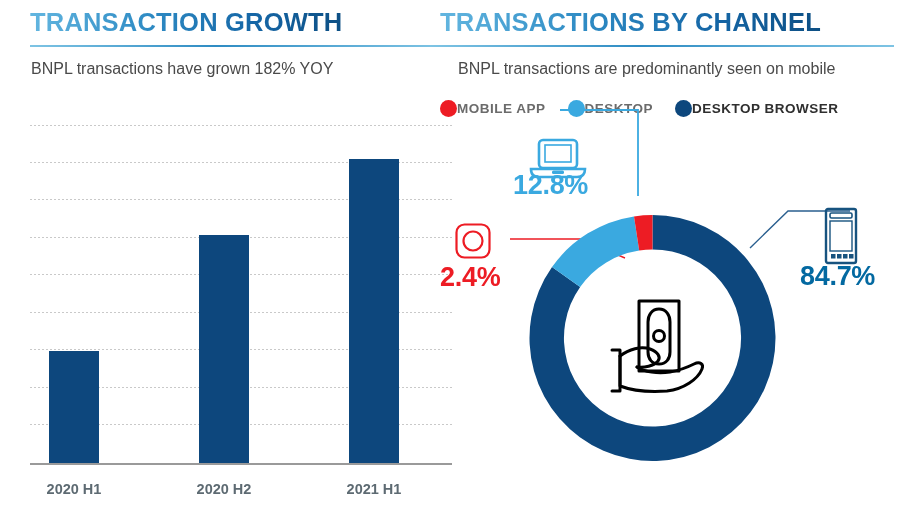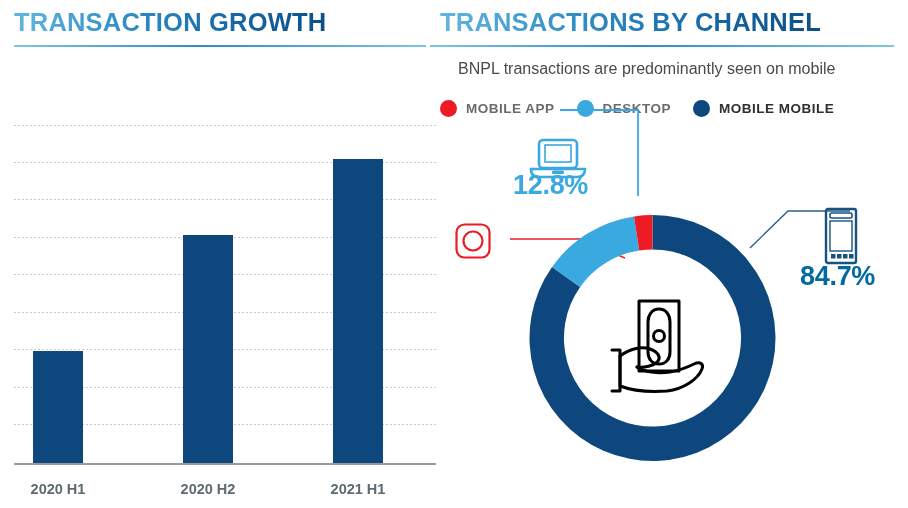--- a/index.html
+++ b/index.html
@@ -21,21 +21,21 @@
     width: 908px;
     height: 508px;
   }
 
   
   .panel {
     position: absolute;
     top: 0;
     height: 508px;
   }
-  #panel-left  { left: 0px;   width: 430px; }
+  #panel-left  { left: 16px;   width: 430px; }
   #panel-right { left: 430px; width: 478px; }
 
   
   .panel-title {
     position: absolute;
     top: 8px;
     font-size: 25.5px;
     font-weight: bold;
     letter-spacing: 0.2px;
     white-space: nowrap;
@@ -72,21 +72,20 @@
     position: absolute;
     top: 100px;
     left: 10px;
     display: flex;
     align-items: center;
     gap: 22px;
   }
   .legend-item {
     display: flex;
     align-items: center;
-    gap: 9px;
   }
   .legend-dot {
     width: 17px;
     height: 17px;
     border-radius: 50%;
     flex: 0 0 auto;
   }
   .legend-label {
     font-size: 13.5px;
     font-weight: bold;
@@ -161,20 +160,21 @@
 </style>
 </head>
 <body>
 
 <div id="root">
 
   <div class="panel" id="panel-left">
 
     <div class="panel-title" id="title-left">TRANSACTION GROWTH</div>
     <div class="title-rule" id="rule-left"></div>
+    <div class="panel-subtitle" id="sub-left">BNPL transactions have grown 182% YOY</div>
 
     <div id="bar-chart">
       <div class="gridline" style="top:125px"></div>
       <div class="gridline" style="top:162px"></div>
       <div class="gridline" style="top:199px"></div>
       <div class="gridline" style="top:237px"></div>
       <div class="gridline" style="top:274px"></div>
       <div class="gridline" style="top:312px"></div>
       <div class="gridline" style="top:349px"></div>
       <div class="gridline" style="top:387px"></div>
@@ -202,21 +202,21 @@
       <div class="legend-item">
         <span class="legend-dot" style="background:#ed1c24"></span>
         <span class="legend-label">MOBILE APP</span>
       </div>
       <div class="legend-item">
         <span class="legend-dot" style="background:#3aa9e0"></span>
         <span class="legend-label">DESKTOP</span>
       </div>
       <div class="legend-item">
         <span class="legend-dot" style="background:#0d477d"></span>
-        <span class="legend-label strong">MOBILE MOBILE</span>
+        <span class="legend-label strong">DESKTOP BROWSER</span>
       </div>
     </div>
 
     <div id="donut-wrap">
 
       <svg id="donut-svg" width="478" height="508" viewBox="0 0 478 508">
 
         <path d="M 80 239 L 150 239 L 195 258" fill="none" stroke="#ed1c24" stroke-width="1.4"></path>
         <path d="M 210 338 L 210 196 L 170 196" fill="none" stroke="#3aa9e0" stroke-width="1.8" transform="translate(0,0)" opacity="0"></path>
         <path d="M 208 196 L 208 110 L 130 110" fill="none" stroke="#3aa9e0" stroke-width="1.8"></path>
@@ -264,16 +264,17 @@
         <rect x="4" y="2" width="30" height="54" rx="2" ry="2" fill="none" stroke="#17537f" stroke-width="2.4"></rect>
         <rect x="8" y="6" width="22" height="5" rx="1.5" fill="none" stroke="#17537f" stroke-width="1.6"></rect>
         <rect x="8" y="14" width="22" height="30" fill="none" stroke="#17537f" stroke-width="1.4"></rect>
         <rect x="9" y="47" width="4.5" height="4.5" fill="#17537f"></rect>
         <rect x="15" y="47" width="4.5" height="4.5" fill="#17537f"></rect>
         <rect x="21" y="47" width="4.5" height="4.5" fill="#17537f"></rect>
         <rect x="27" y="47" width="4.5" height="4.5" fill="#17537f"></rect>
       </svg>
 
       <div class="callout-value" id="value-desktop">12.8%</div>
+      <div class="callout-value" id="value-app">2.4%</div>
       <div class="callout-value" id="value-browser">84.7%</div>
     </div>
   </div>
 </div>
 
 </body></html>

